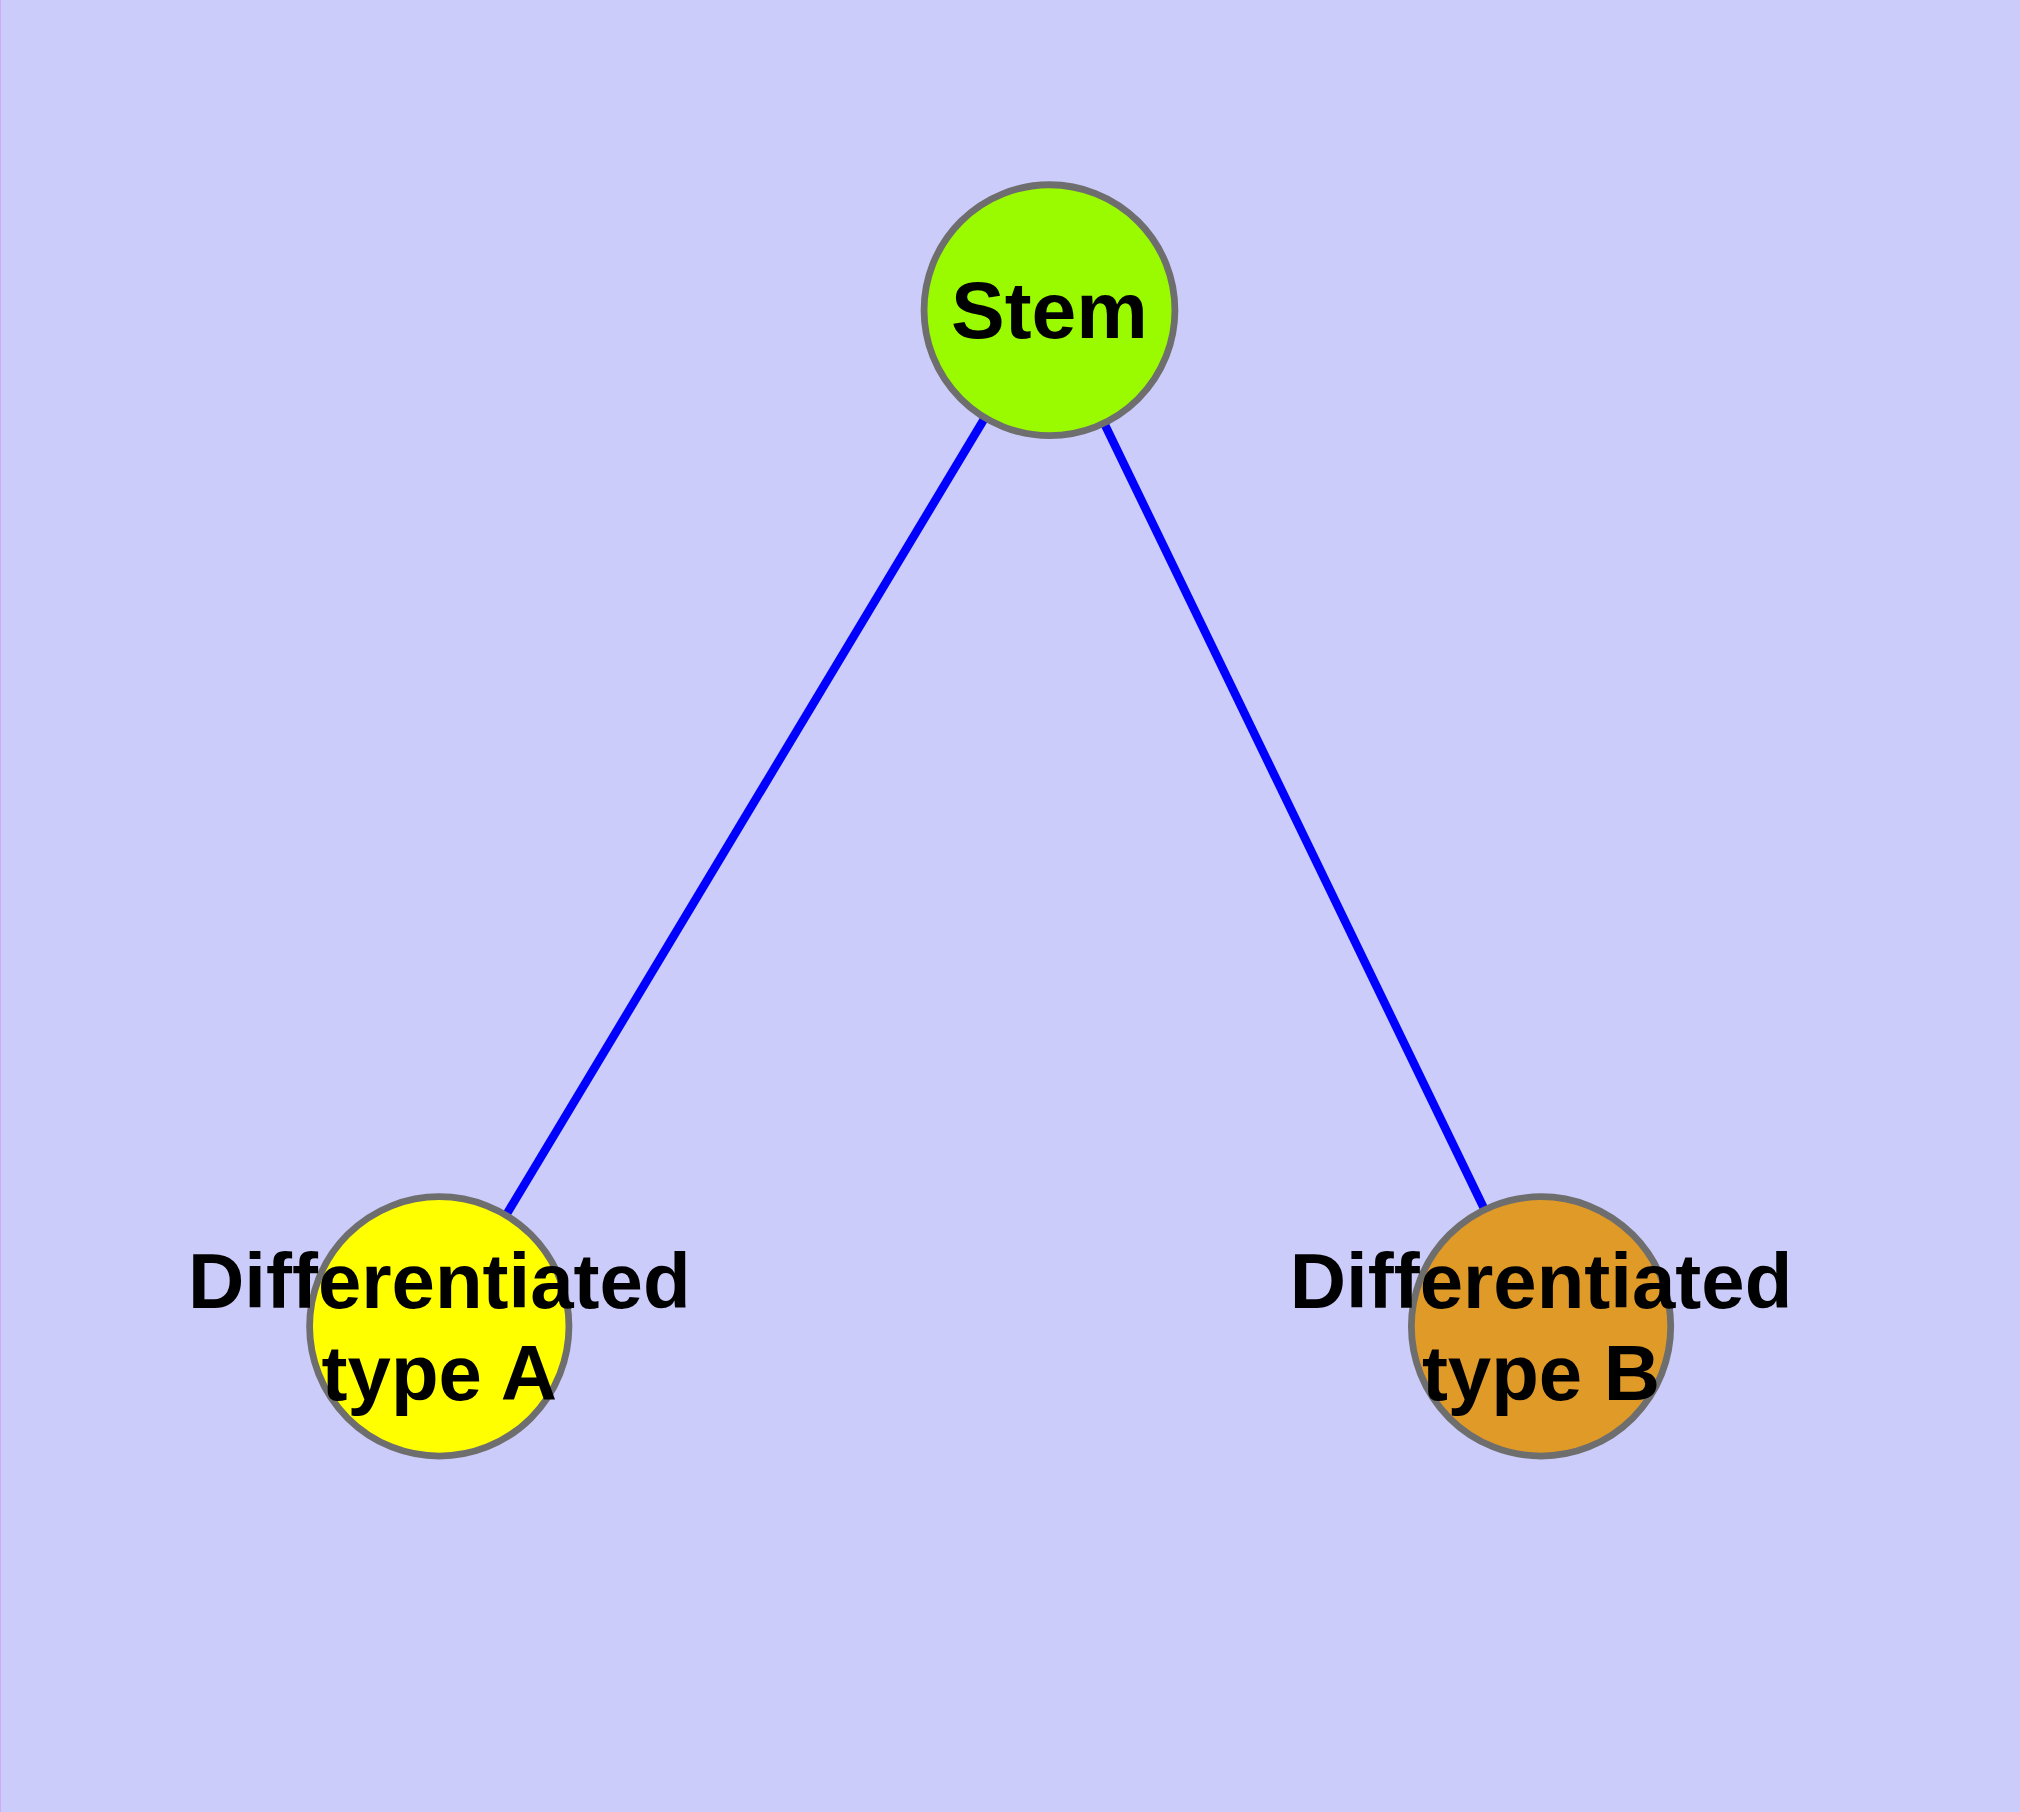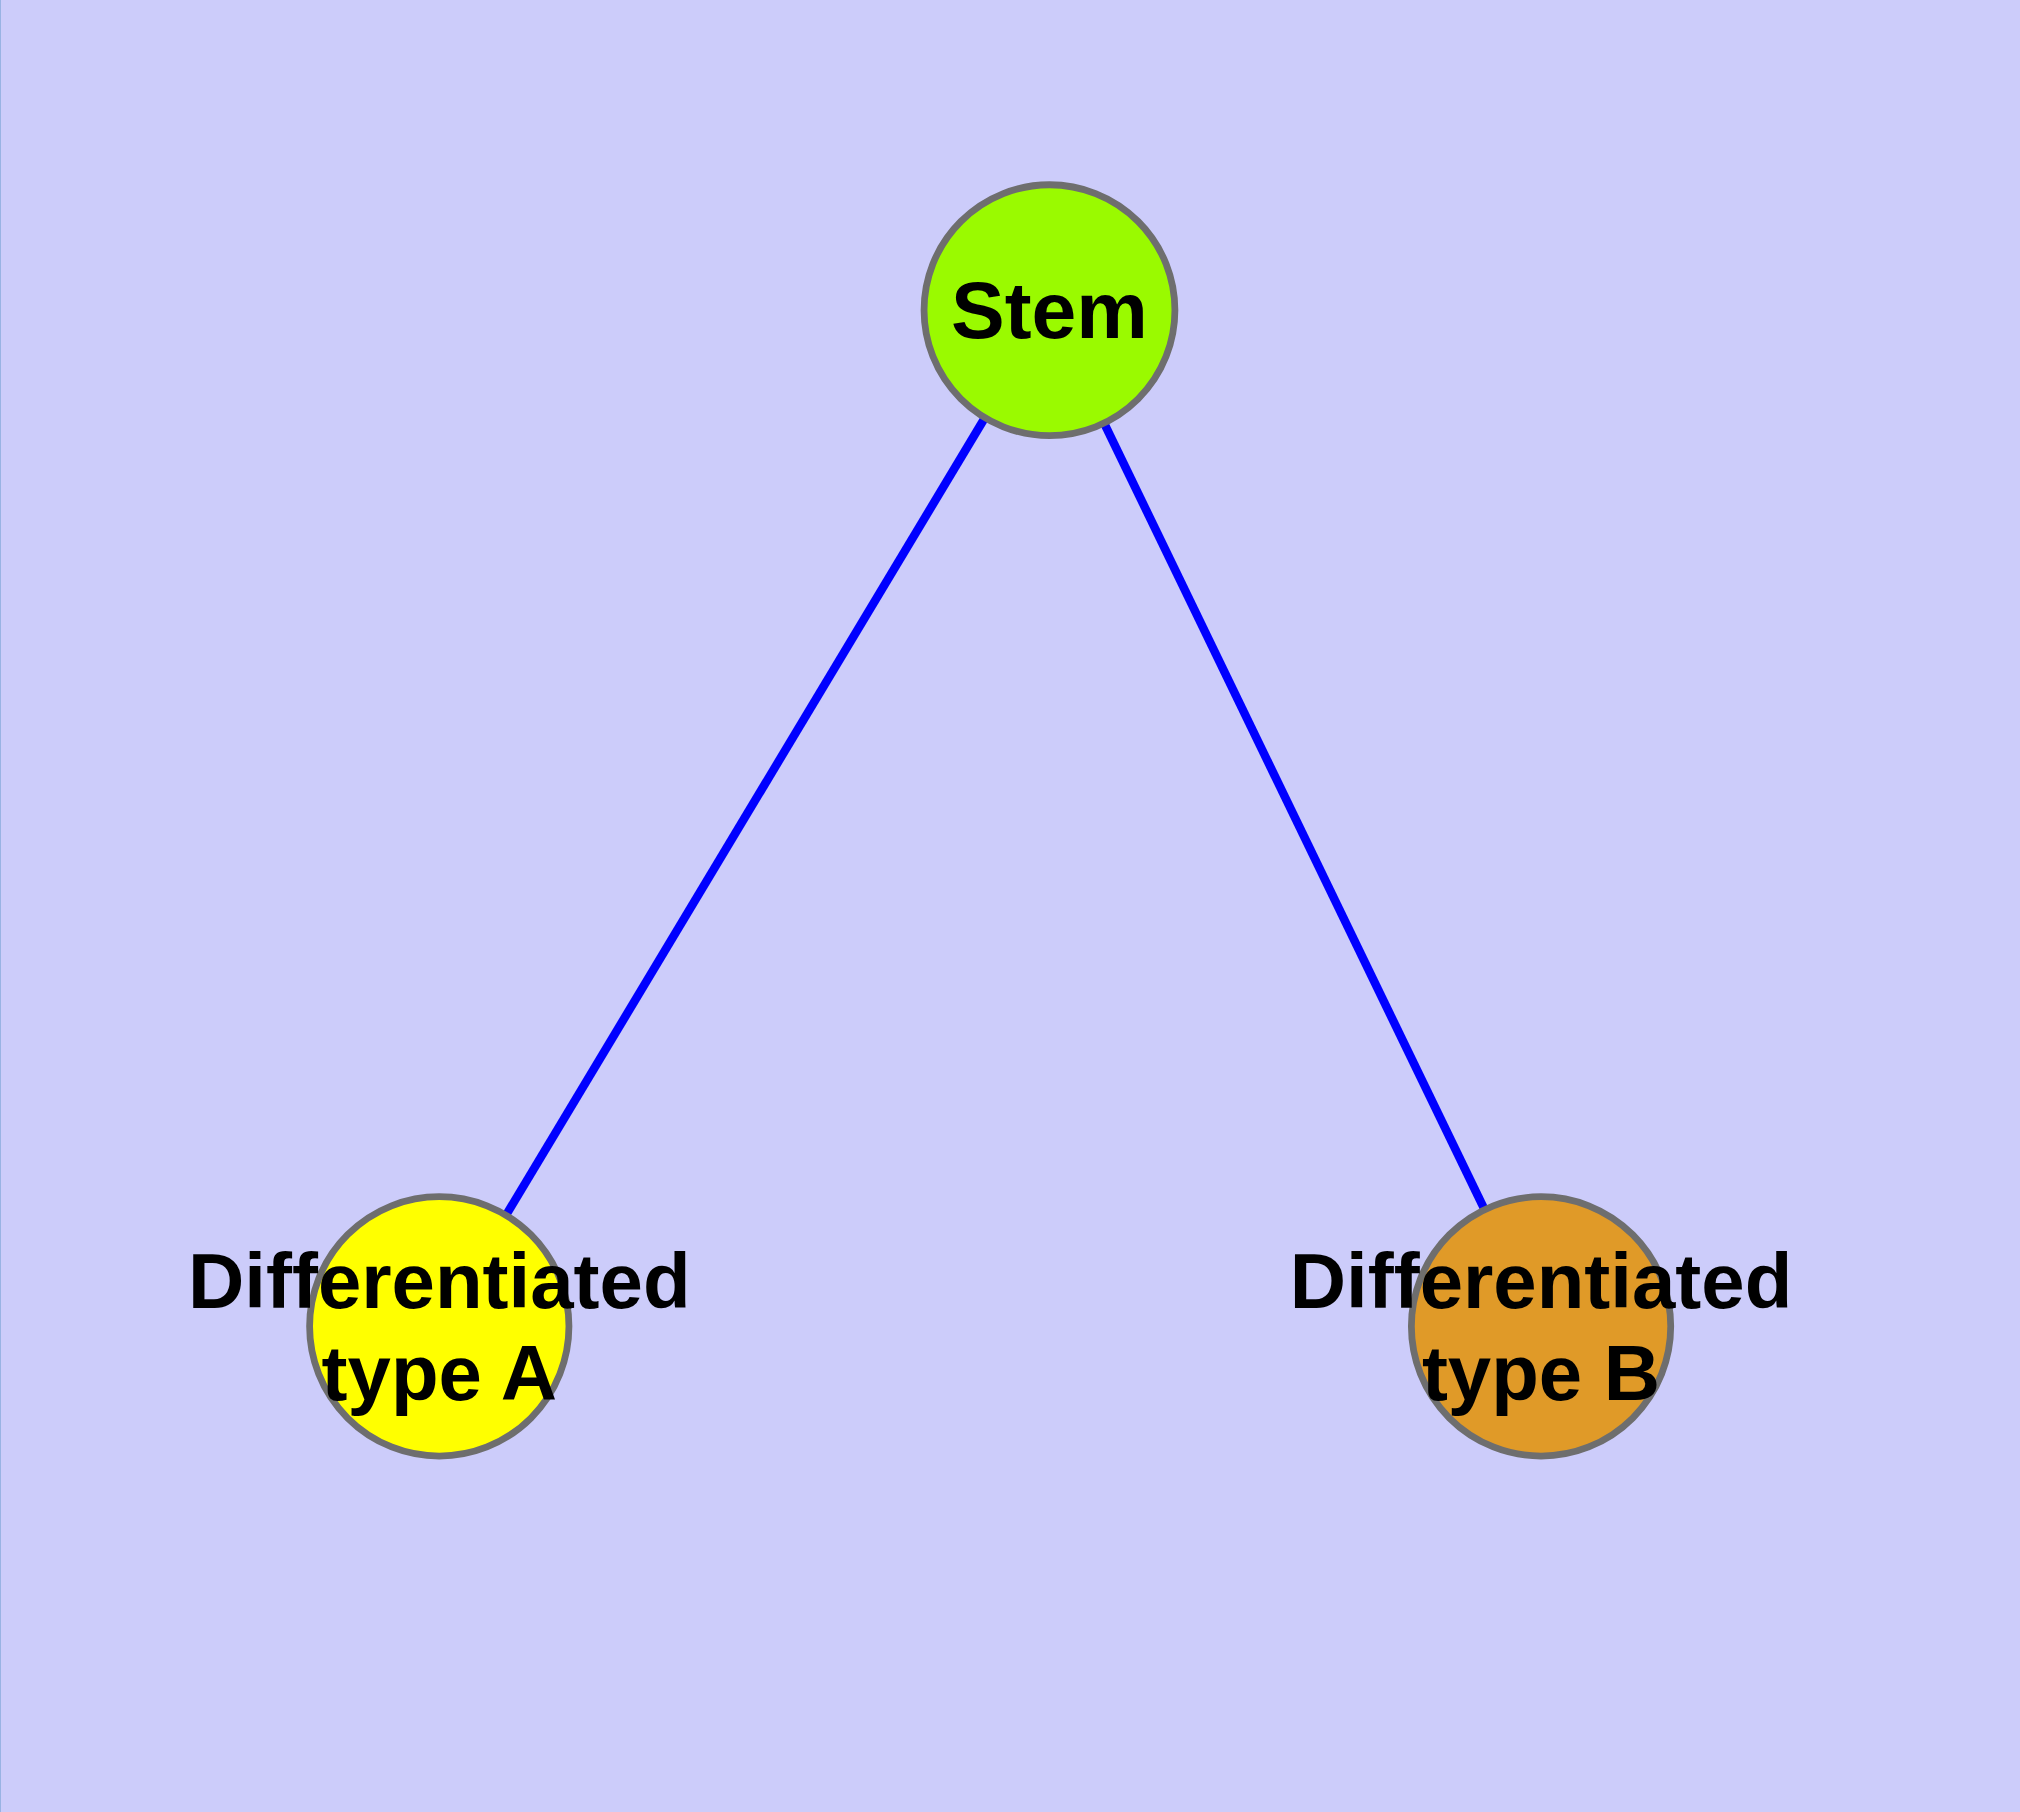--- a/index.html
+++ b/index.html
@@ -5,21 +5,21 @@
   html, body {
     margin: 0;
     padding: 0;
     background: #ffffff;
   }
   #canvas-wrap {
     position: relative;
     width: 2021px;
     height: 1812px;
     overflow: hidden;
-    background: #0369a1;
+    background: #d946ef;
   }
   svg#graph {
     display: block;
     width: 2021px;
     height: 1812px;
   }
   .node-label {
     font-family: "Liberation Sans", "DejaVu Sans", sans-serif;
     font-weight: bold;
     fill: #000000;

